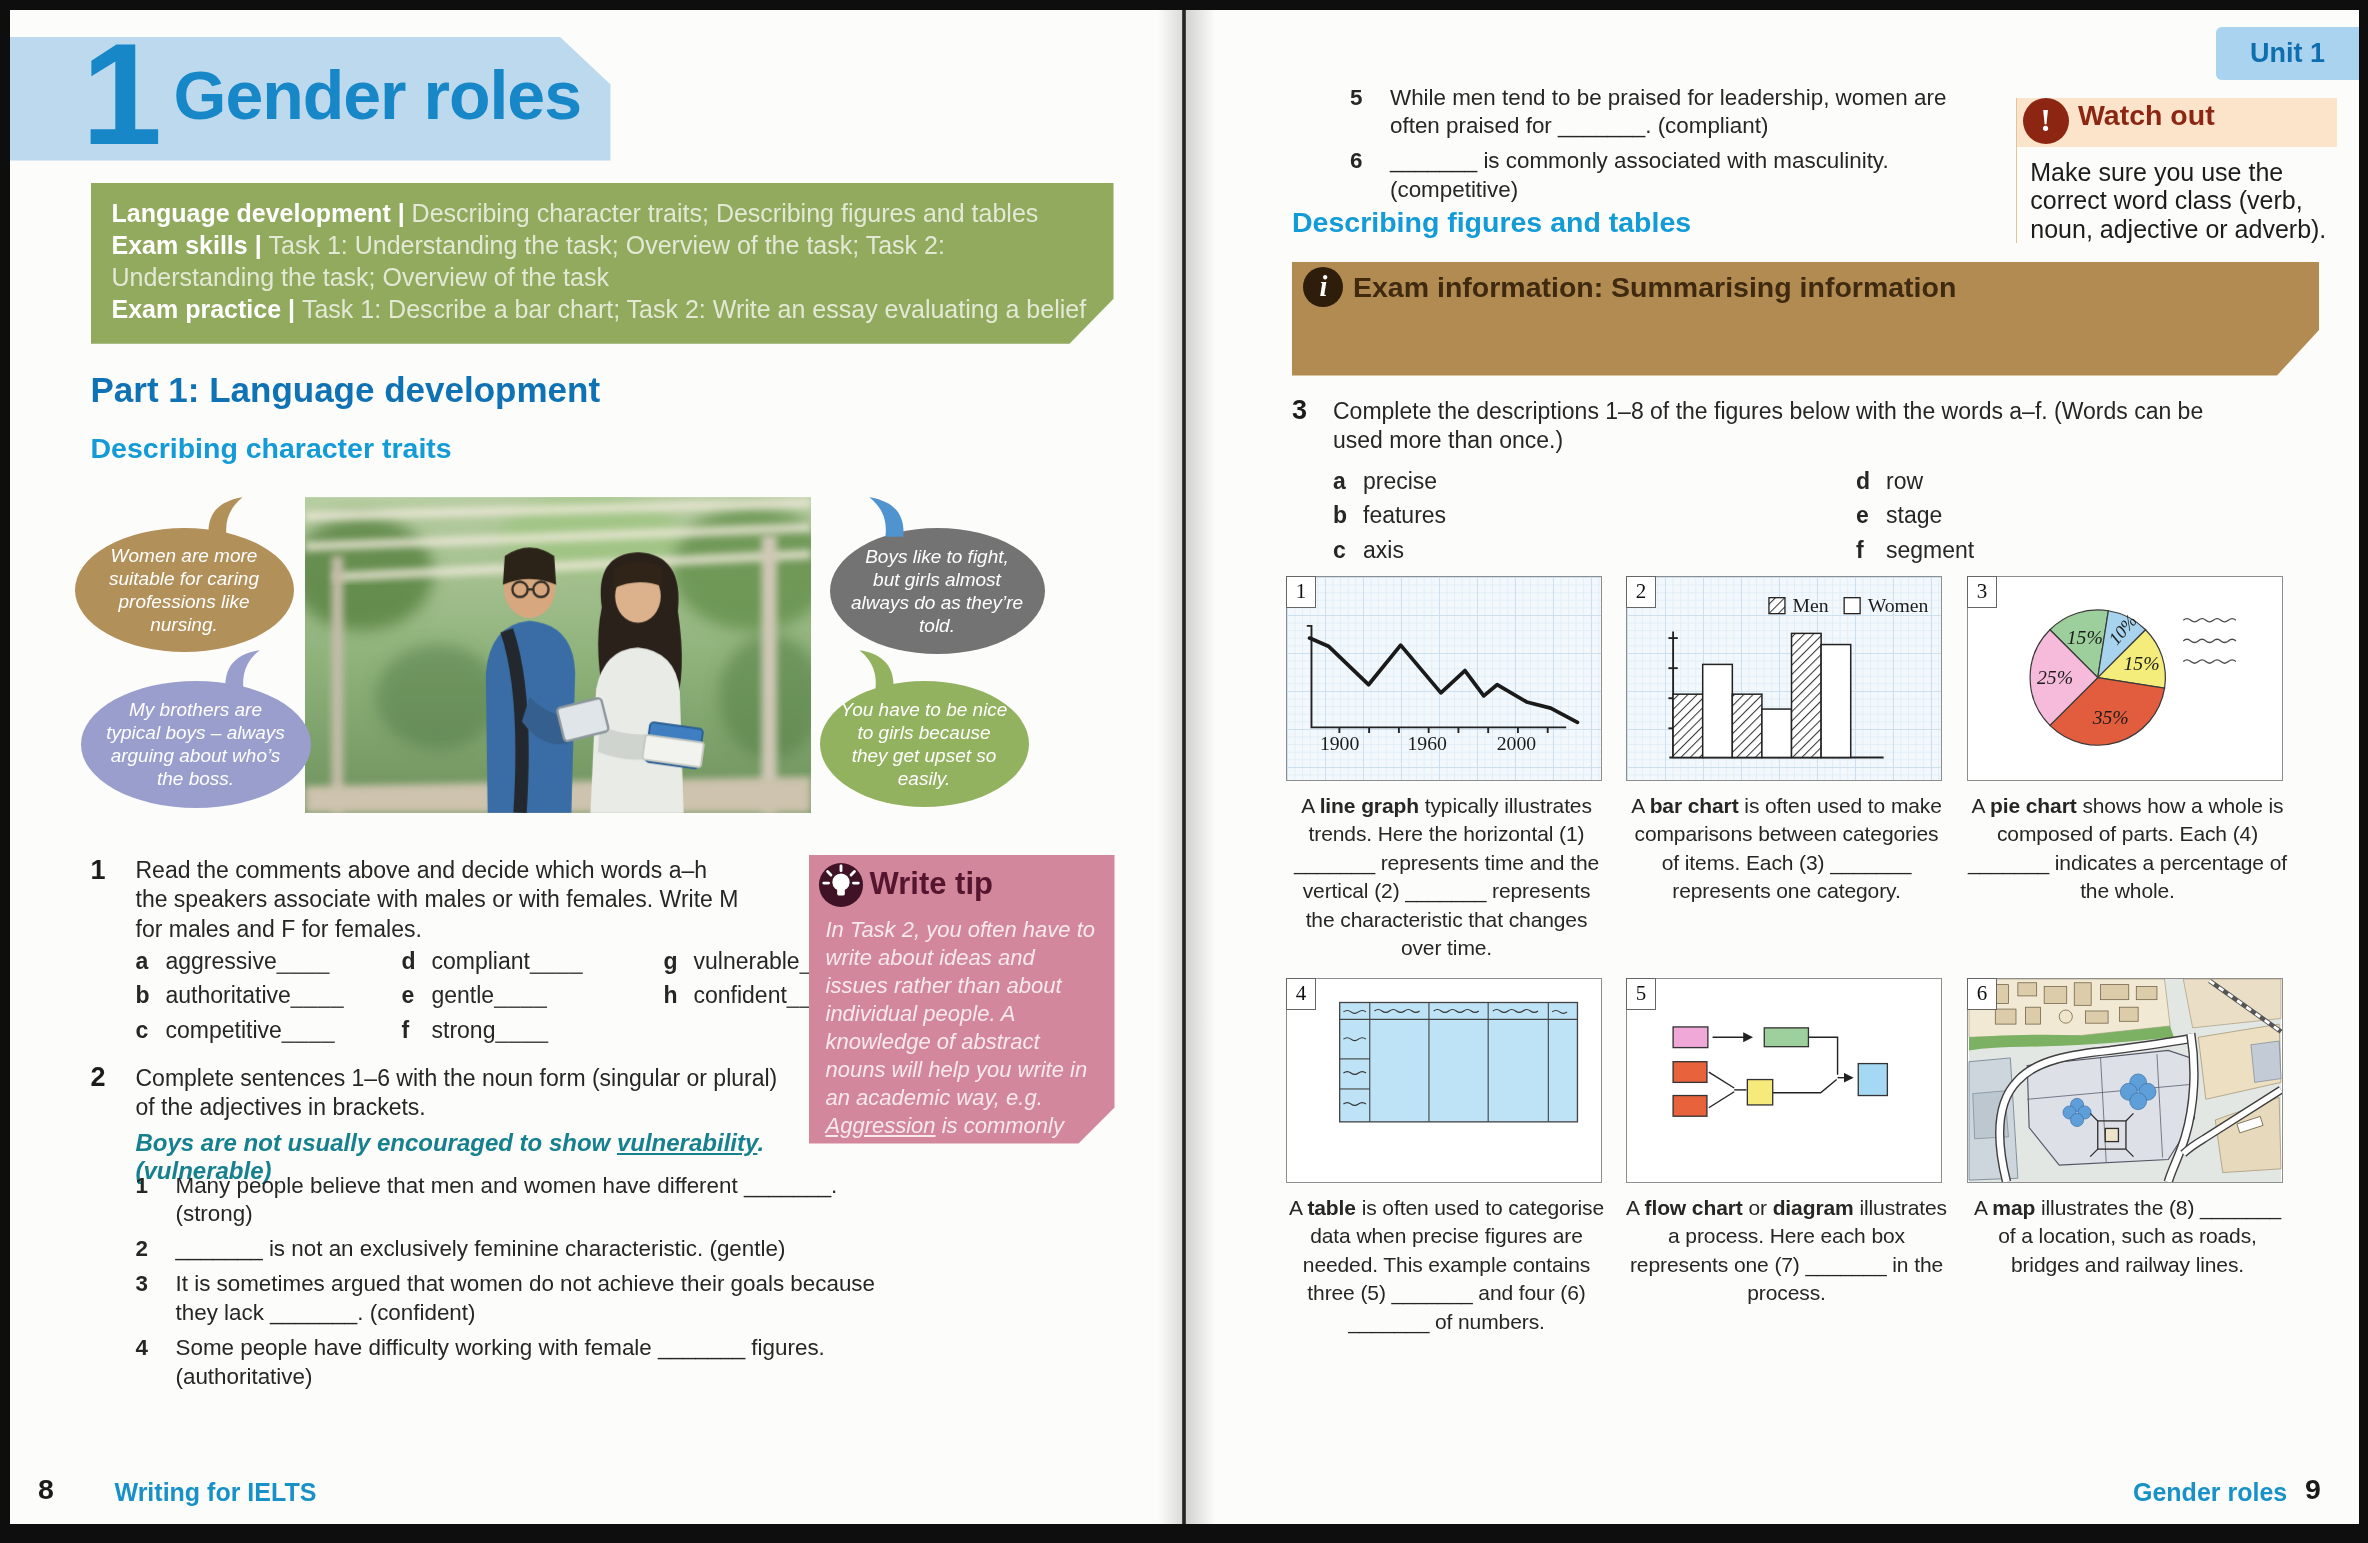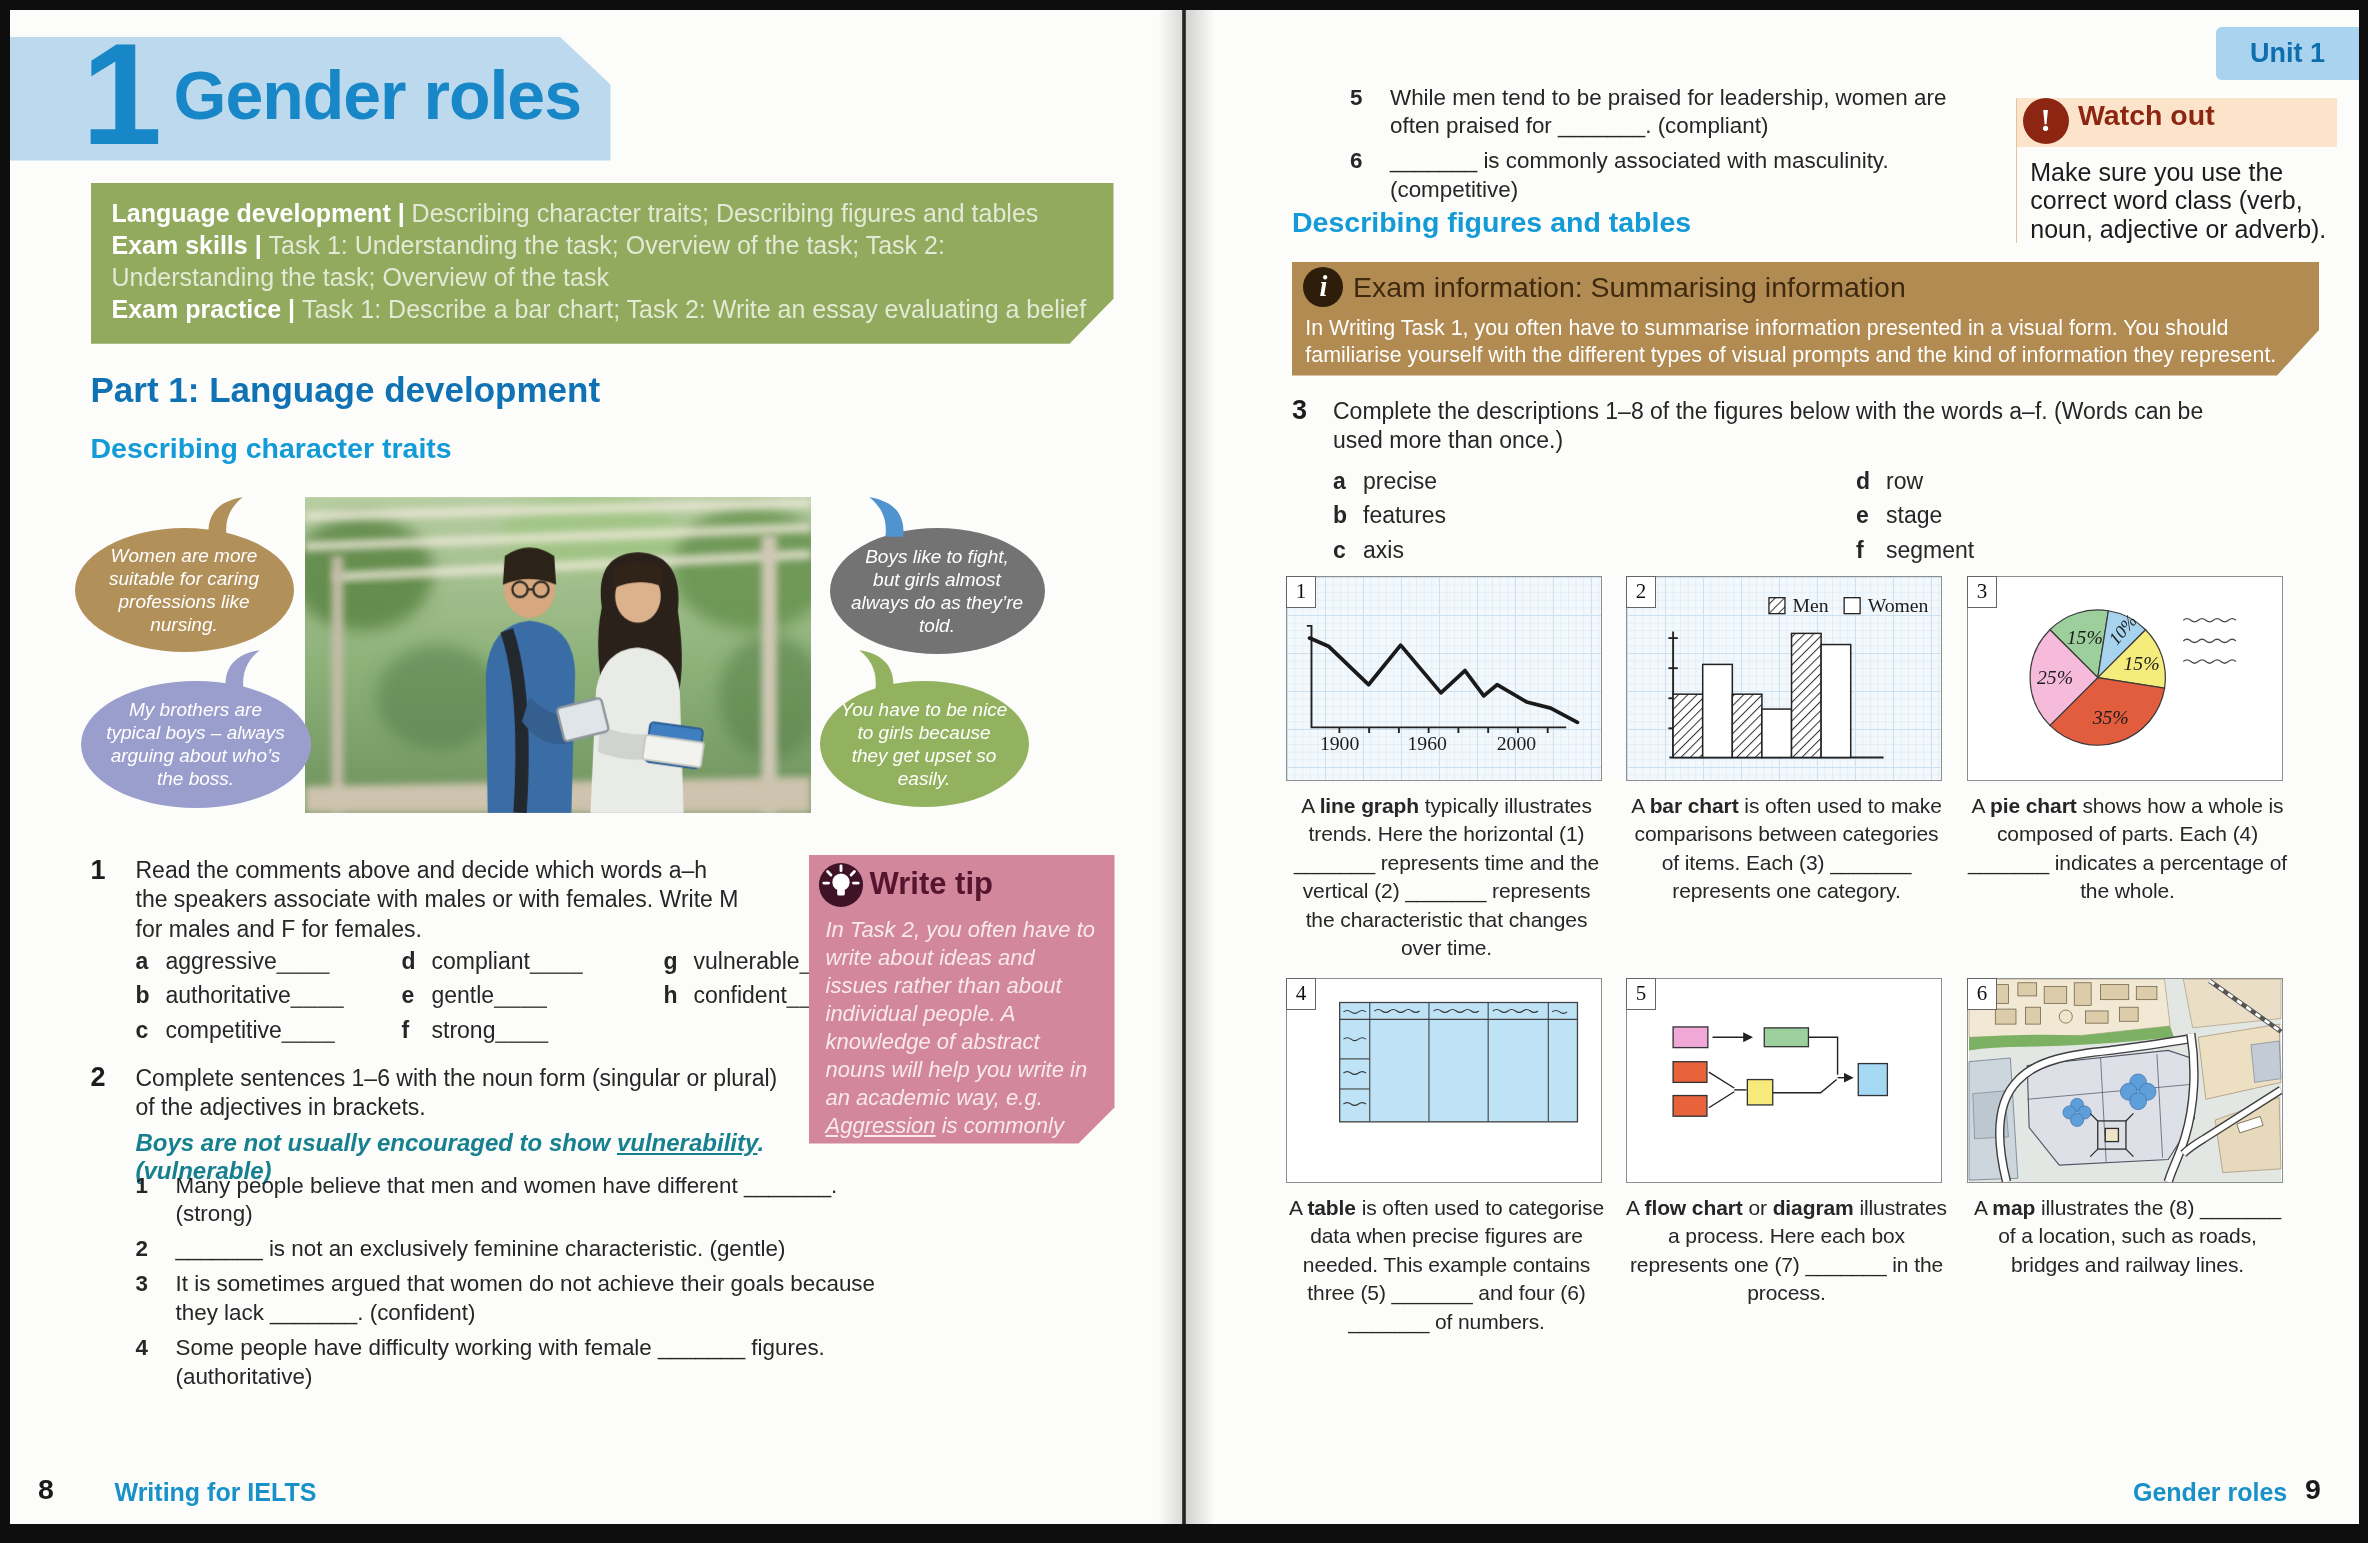--- a/index.html
+++ b/index.html
@@ -51,21 +51,21 @@
   .examtip-body{position:absolute;left:17px;top:61px;width:274px;font-size:22px;font-style:italic;line-height:28px;color:#f8e9ed;}
   
   .watchout{position:absolute;left:830px;top:88px;width:321px;border-left:1.9px solid #e3c39a;}
   .wo-band{position:relative;height:49px;background:#fce4ca;}
   .wo-icon{position:absolute;left:5.7px;top:0px;width:46px;height:46px;border-radius:50%;background:#8c2613;color:#fff;display:flex;align-items:center;justify-content:center;font-size:32px;font-weight:bold;font-family:"Liberation Serif",serif;}
   .wo-title{position:absolute;left:61px;top:1px;font-size:28.5px;font-weight:bold;color:#8c2613;}
   .wo-body{padding:11.4px 5.7px 0 13.3px;font-size:25px;line-height:28.5px;color:#1c1c1c;}
   
   .examinfo{position:absolute;left:106px;top:252px;width:1027px;height:114px;background:#b18b52;clip-path:polygon(0 0,100% 0,100% 60%,calc(100% - 42px) 100%,0 100%);}
   .ei-icon{position:absolute;left:11.4px;top:5.7px;width:40px;height:40px;border-radius:50%;background:#2f1d0b;color:#fff;display:flex;align-items:center;justify-content:center;font-size:28.5px;font-weight:bold;font-style:italic;font-family:"Liberation Serif",serif;}
-  .ei-title{position:absolute;left:61px;top:9.5px;font-size:28.5px;font-weight:normal;color:#3f2a10;}
+  .ei-title{position:absolute;left:61px;top:9.5px;font-size:28.5px;font-weight:bold;color:#3f2a10;}
   .ei-body{position:absolute;left:13.3px;top:53px;width:989px;font-size:21.4px;line-height:27px;color:#ffffff;}
   
   .fig{position:absolute;width:316px;height:205px;border:1.4px solid #8e8e8e;background:#fff;}
   .gridbg{background-color:#f3f8fc;background-image:linear-gradient(#cde0ef 1px,transparent 1px),linear-gradient(90deg,#cde0ef 1px,transparent 1px),linear-gradient(#e2eef7 1px,transparent 1px),linear-gradient(90deg,#e2eef7 1px,transparent 1px);background-size:38px 38px,38px 38px,7.6px 7.6px,7.6px 7.6px;}
   .fignum{position:absolute;left:-1px;top:-1px;width:30px;height:32px;background:#fff;border:1.4px solid #666;display:flex;align-items:center;justify-content:center;font-family:"Liberation Serif",serif;font-size:21px;color:#111;z-index:2;}
   .figsvg{position:absolute;left:0;top:0;width:100%;height:100%;}
   .stick{font-family:"Liberation Serif",serif;font-size:21px;fill:#1c1c1c;}
   .slab{font-family:"Liberation Serif",serif;font-style:italic;font-size:21px;fill:#1c1c1c;}
   .slab19{font-family:"Liberation Serif",serif;font-style:italic;font-size:19px;fill:#1c1c1c;}
   .cap{position:absolute;width:321px;font-size:21px;line-height:28.5px;color:#262626;letter-spacing:-0.1px;text-align:center;}
@@ -279,21 +279,20 @@
         <div class="wo-title">Watch out</div>
       </div>
       <div class="wo-body">Make sure you use the correct word class (verb, noun, adjective or adverb).</div>
     </div>
 
     <h3 class="sec-heading abs" style="left:106px;top:196px;">Describing figures and tables</h3>
 
     <div class="examinfo">
       <div class="ei-icon">i</div>
       <div class="ei-title">Exam information: Summarising information</div>
-      <div class="ei-body">In Writing Task 1, you often have to summarise information presented in a visual form. You should familiarise yourself with the different types of visual prompts and the kind of information they represent.</div>
     </div>
 
     <div class="ex-num" style="left:106px;top:385px;">3</div>
     <div class="ex-text" style="left:147px;top:387px;width:923px;">Complete the descriptions 1–8 of the figures below with the words a–f. (Words can be used more than once.)</div>
     <div class="wordgrid" id="ex3-words" style="left:147px;top:458px;">
         <div class="wcol">
           <div class="wrow">
             <span class="wl">a</span>
             <span class="ww">precise</span>
           </div>

